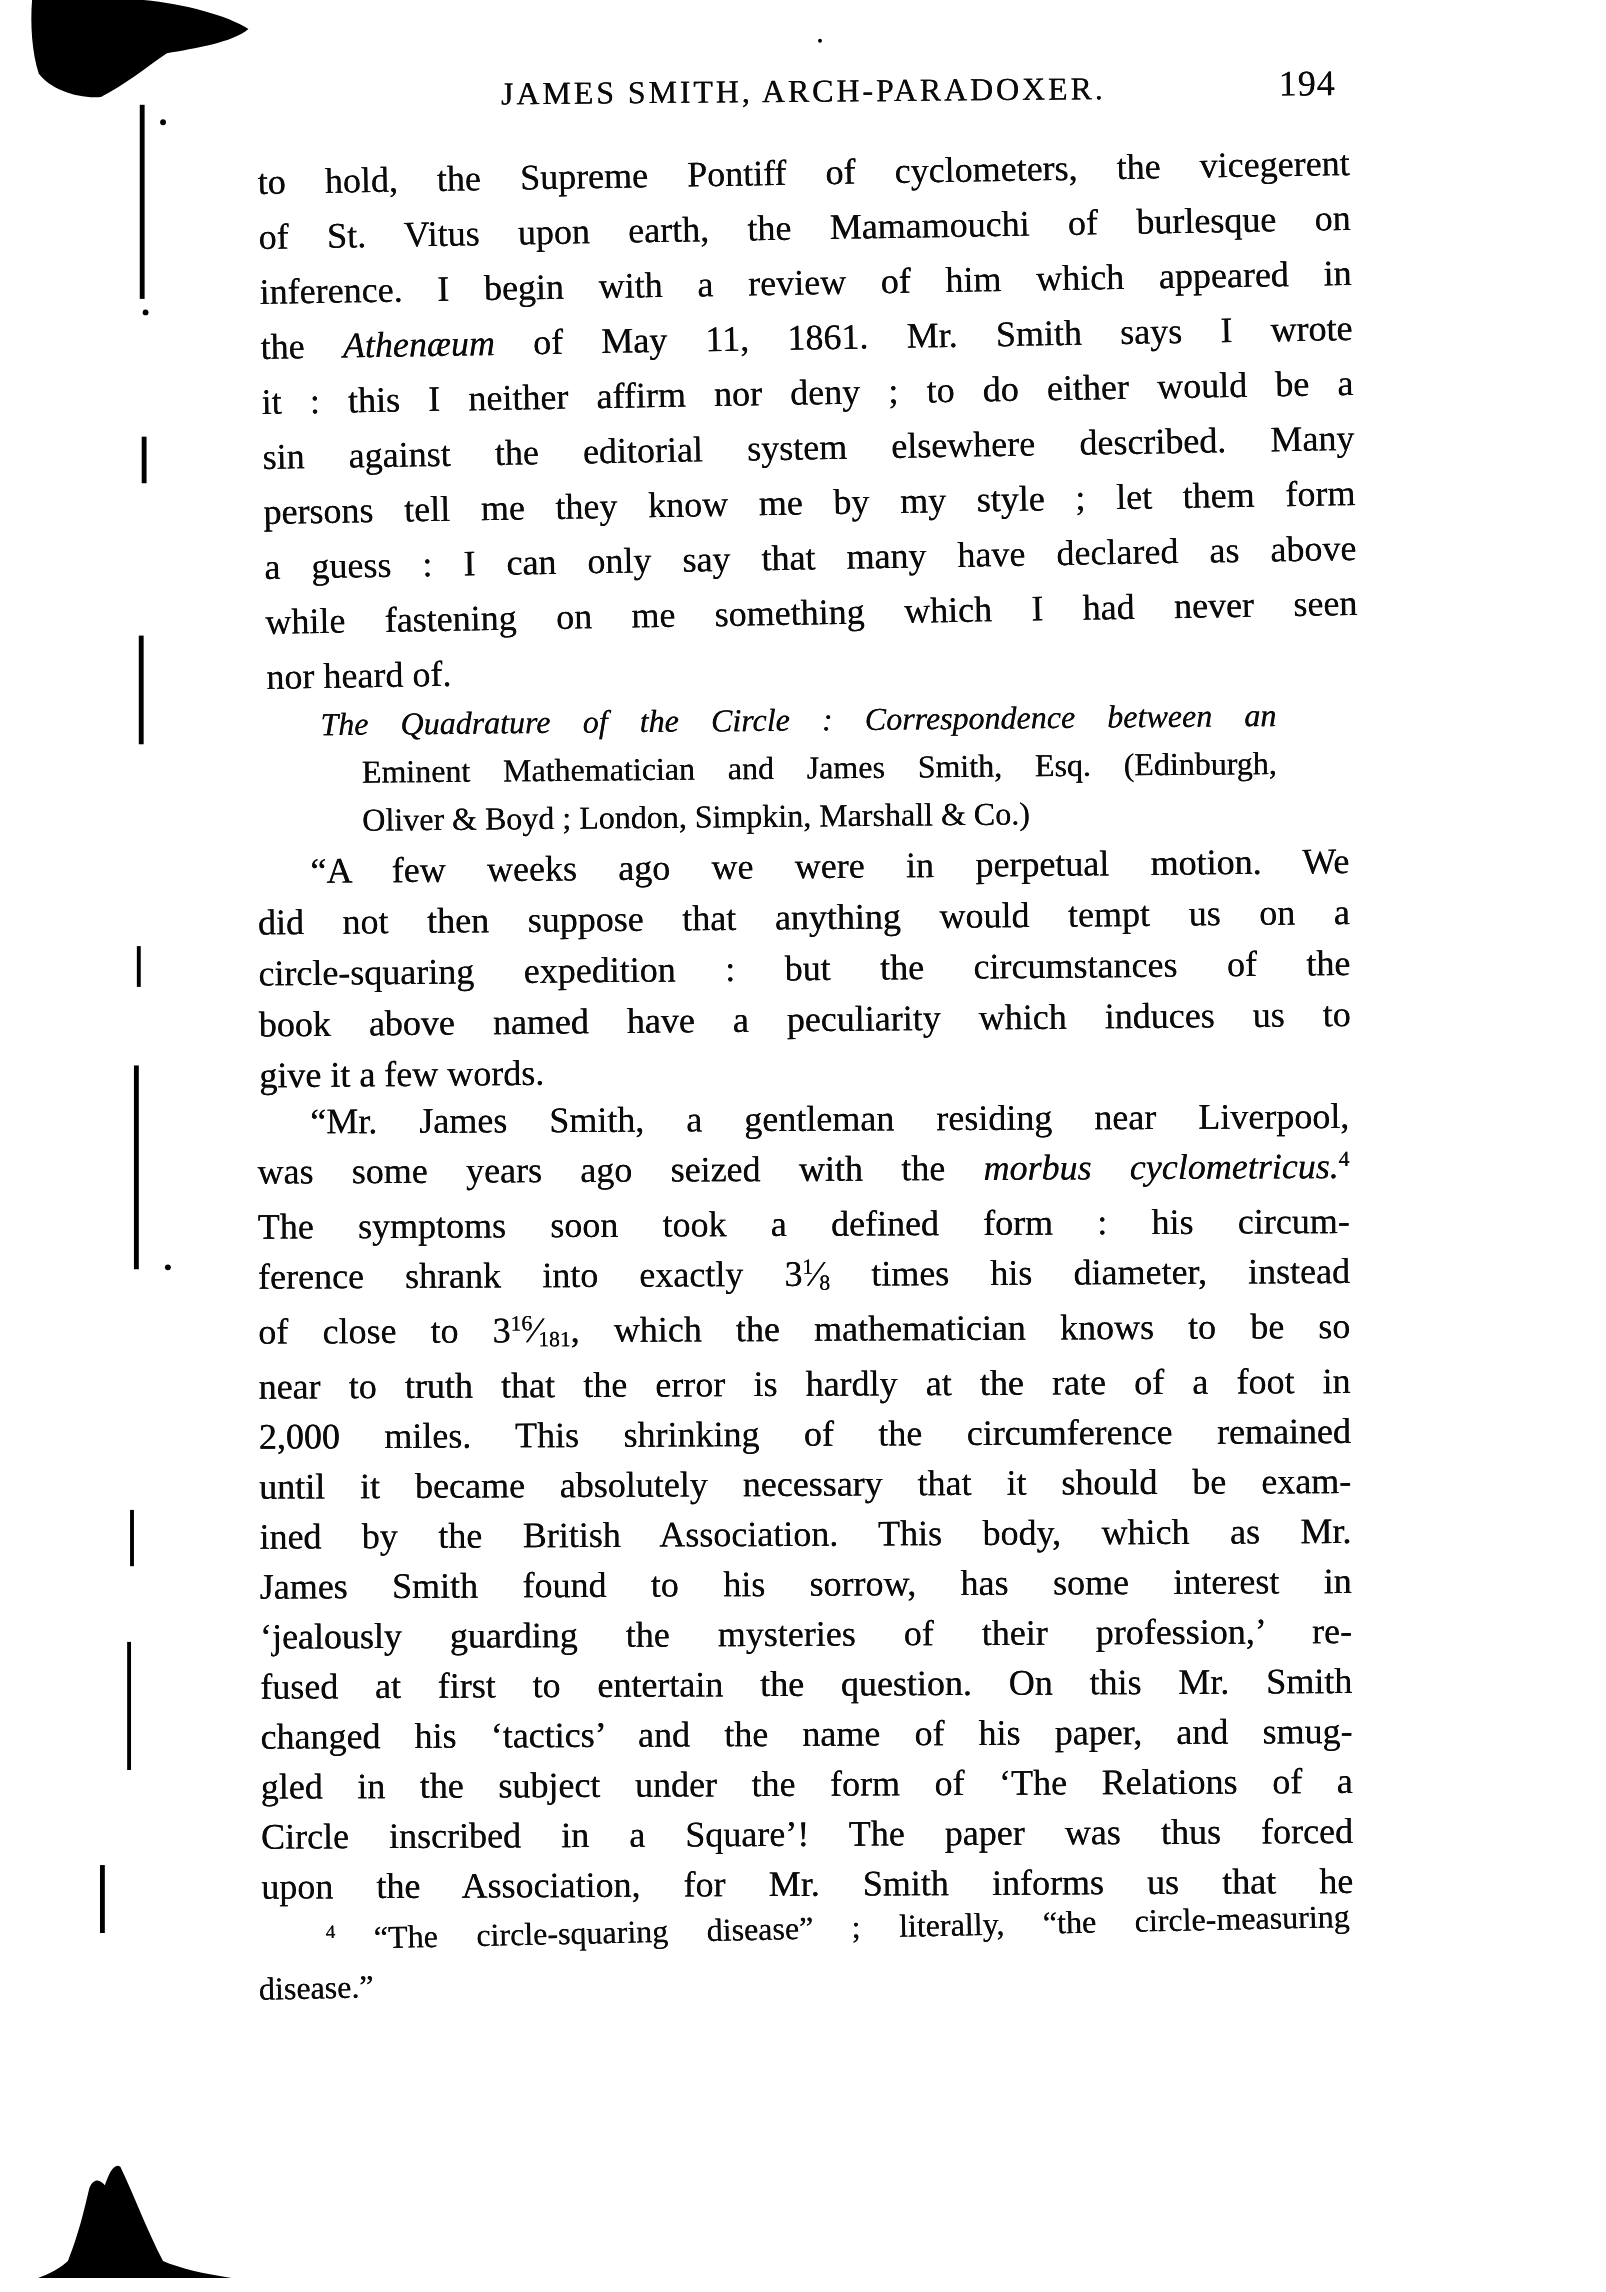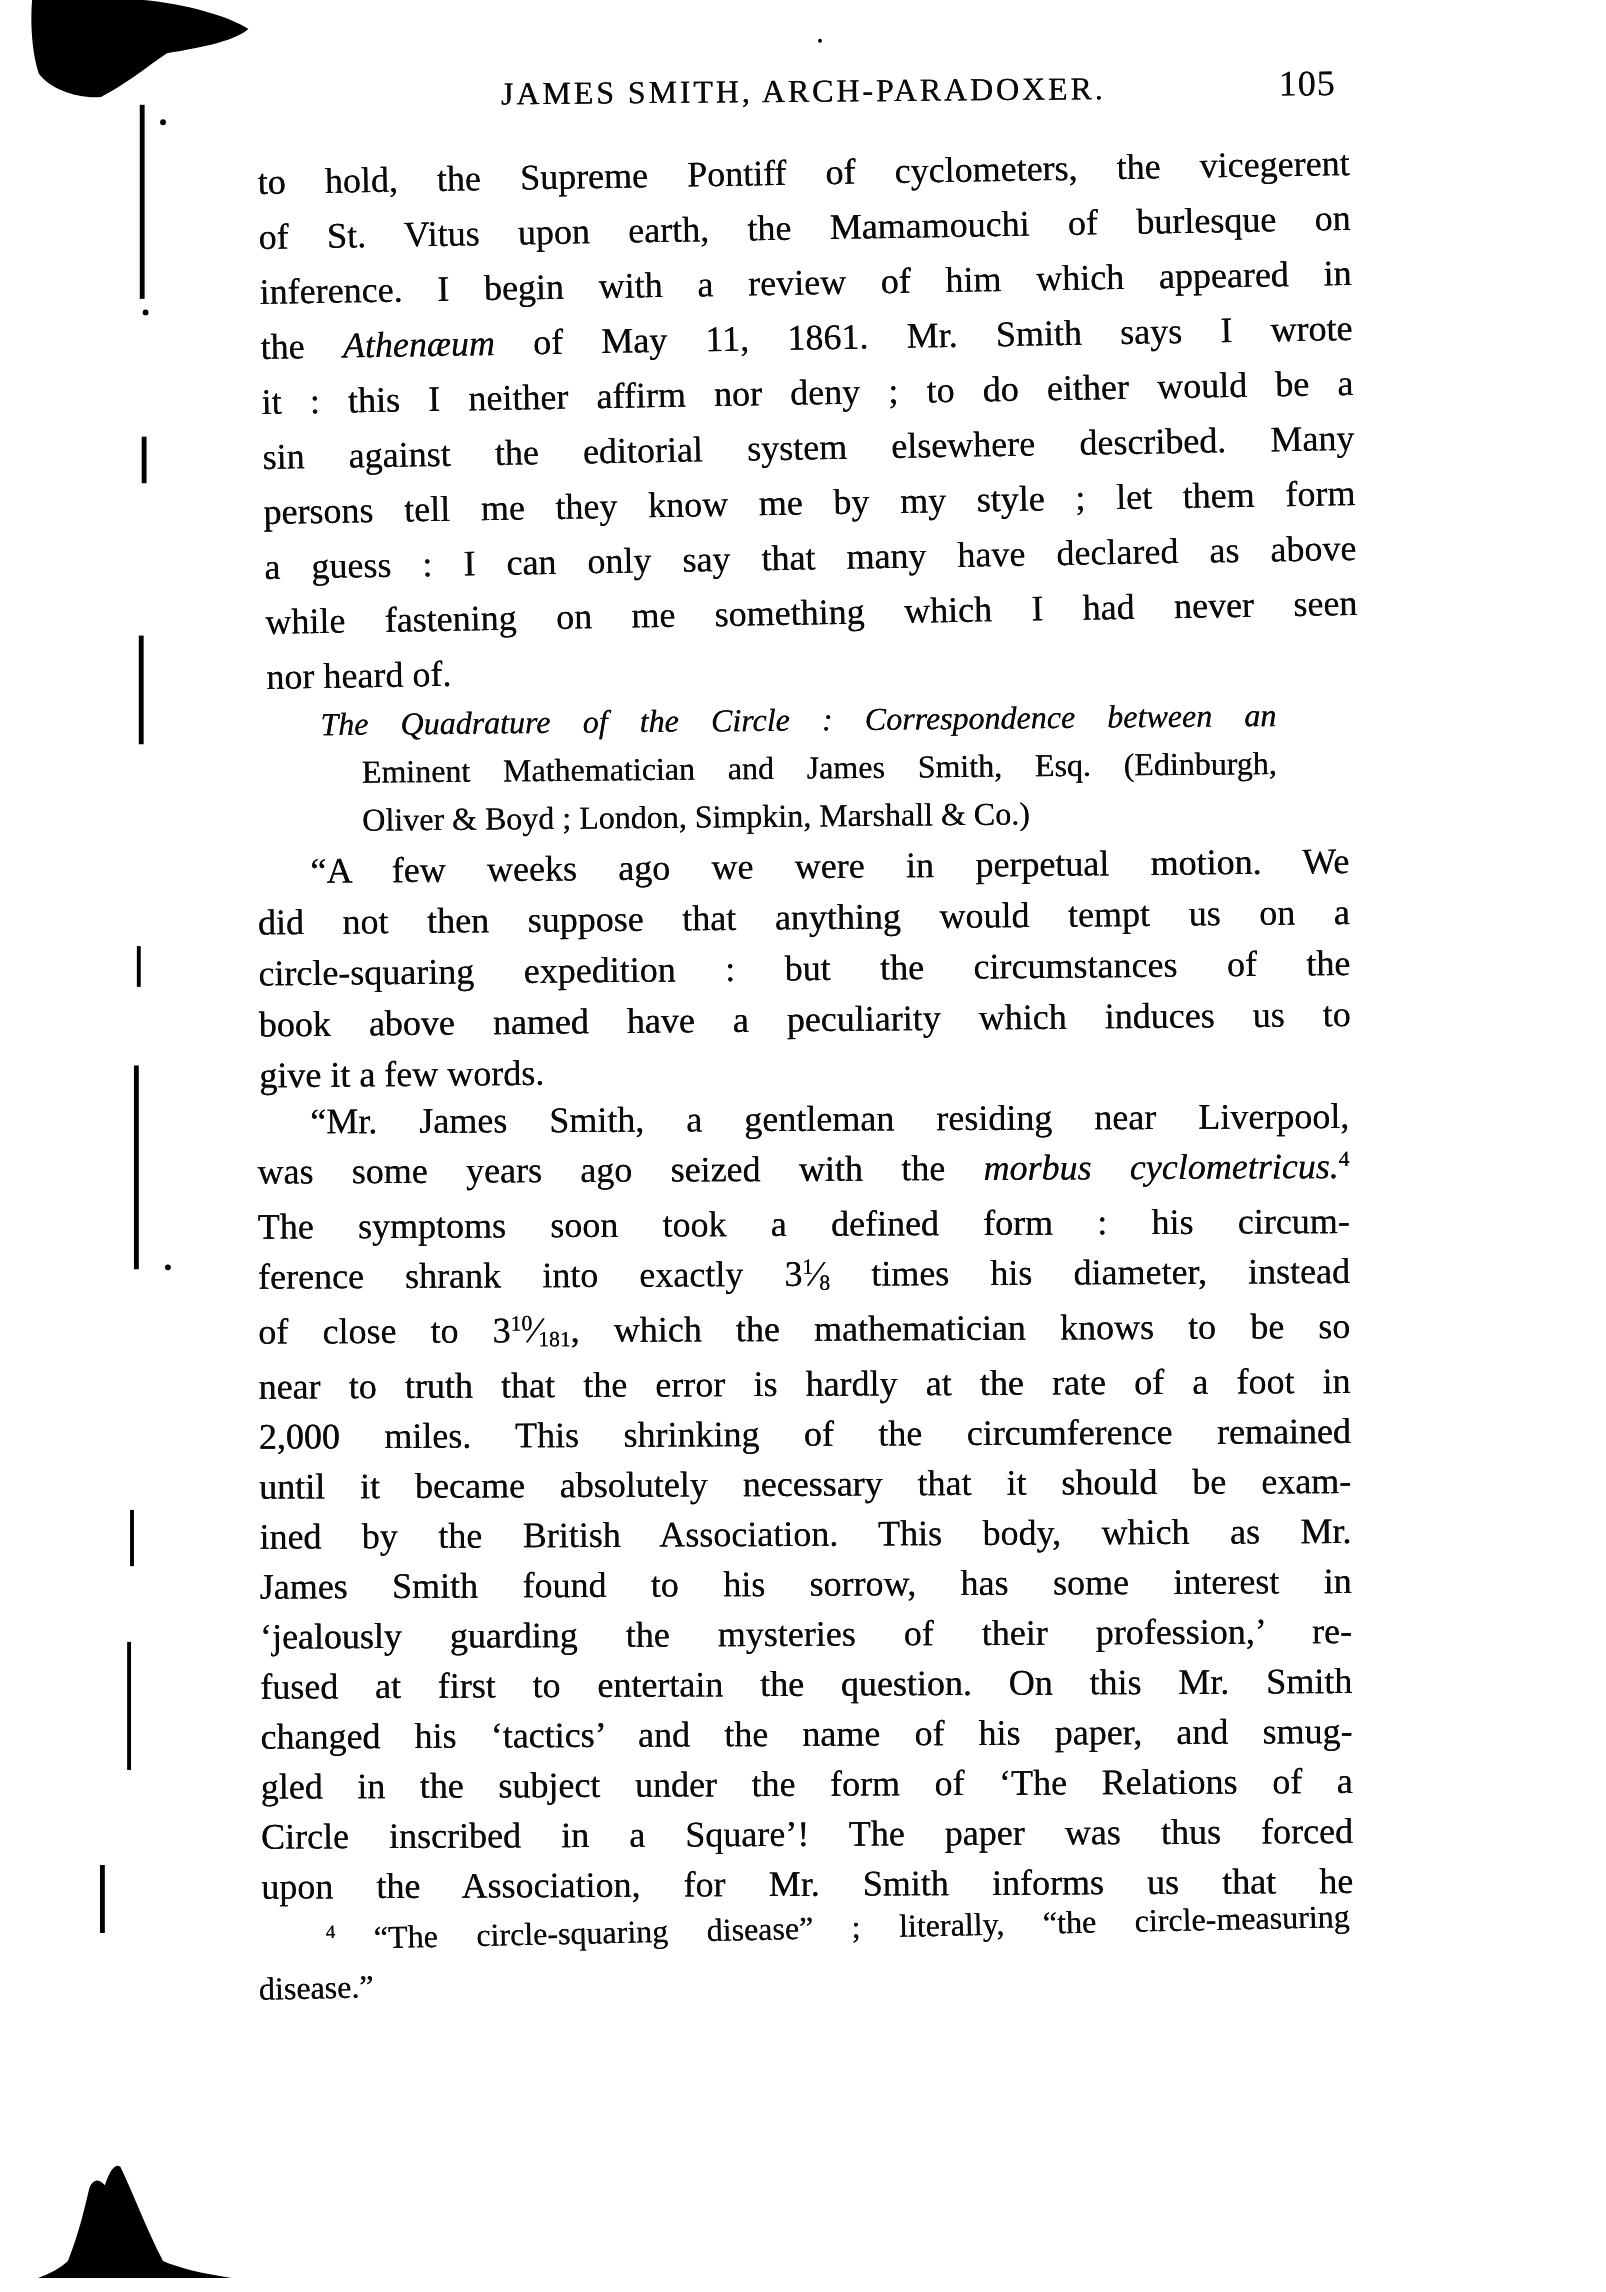--- a/index.html
+++ b/index.html
@@ -56,21 +56,21 @@
 
   .artifacts { position: absolute; top: 0; left: 0; width: 1607px; height: 2293px; pointer-events: none; }
 </style>
 </head>
 <body>
 
 <div class="page">
 
   <div class="header">
     <span class="title">JAMES SMITH, ARCH-PARADOXER.</span>
-    <span class="pagenum">105</span>
+    <span class="pagenum">194</span>
   </div>
 
   <div>
       <div class="block para1">
         <div class="line"><span>to hold, the Supreme Pontiff of cyclometers, the vicegerent</span></div>
         <div class="line"><span>of St. Vitus upon earth, the Mamamouchi of burlesque on</span></div>
         <div class="line"><span>inference. I begin with a review of him which appeared in</span></div>
         <div class="line"><span>the </span><span class="it">Athenæum</span><span> of May 11, 1861. Mr. Smith says I wrote</span></div>
         <div class="line"><span>it : this I neither affirm nor deny ; to do either would be a</span></div>
         <div class="line"><span>sin against the editorial system elsewhere described. Many</span></div>
@@ -89,21 +89,21 @@
         <div class="line"><span>did not then suppose that anything would tempt us on a</span></div>
         <div class="line"><span>circle-squaring expedition : but the circumstances of the</span></div>
         <div class="line"><span>book above named have a peculiarity which induces us to</span></div>
         <div class="line last"><span>give it a few words.</span></div>
       </div>
       <div class="block para3">
         <div class="line ind"><span>“Mr. James Smith, a gentleman residing near Liverpool,</span></div>
         <div class="line"><span>was some years ago seized with the </span><span class="it">morbus cyclometricus.</span><span class="sup">4</span></div>
         <div class="line"><span>The symptoms soon took a defined form : his circum-</span></div>
         <div class="line"><span>ference shrank into exactly 3</span><span class="sup">1</span><span>⁄</span><span class="sub">8</span><span> times his diameter, instead</span></div>
-        <div class="line"><span>of close to 3</span><span class="sup">10</span><span>⁄</span><span class="sub">181</span><span>, which the mathematician knows to be so</span></div>
+        <div class="line"><span>of close to 3</span><span class="sup">16</span><span>⁄</span><span class="sub">181</span><span>, which the mathematician knows to be so</span></div>
         <div class="line"><span>near to truth that the error is hardly at the rate of a foot in</span></div>
         <div class="line"><span>2,000 miles. This shrinking of the circumference remained</span></div>
         <div class="line"><span>until it became absolutely necessary that it should be exam-</span></div>
         <div class="line"><span>ined by the British Association. This body, which as Mr.</span></div>
         <div class="line"><span>James Smith found to his sorrow, has some interest in</span></div>
         <div class="line"><span>‘jealously guarding the mysteries of their profession,’ re-</span></div>
         <div class="line"><span>fused at first to entertain the question. On this Mr. Smith</span></div>
         <div class="line"><span>changed his ‘tactics’ and the name of his paper, and smug-</span></div>
         <div class="line"><span>gled in the subject under the form of ‘The Relations of a</span></div>
         <div class="line"><span>Circle inscribed in a Square’! The paper was thus forced</span></div>

